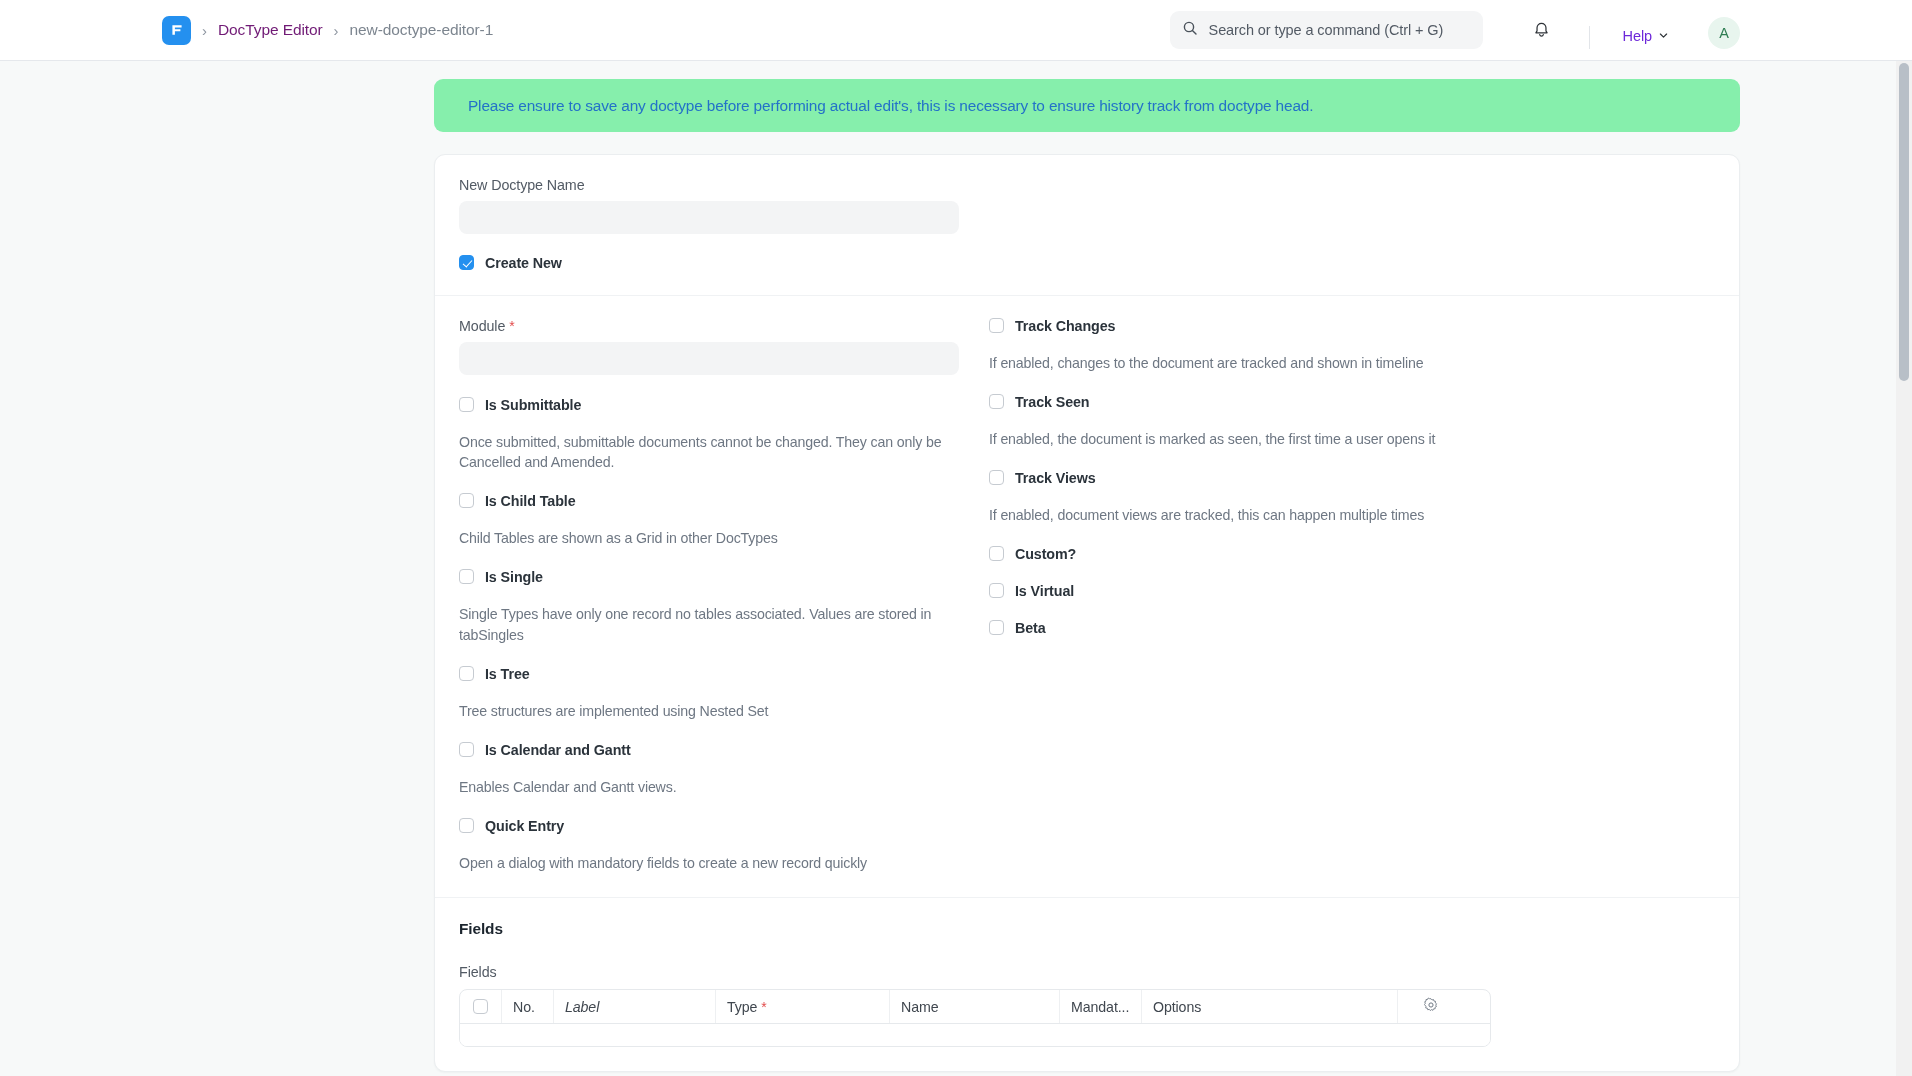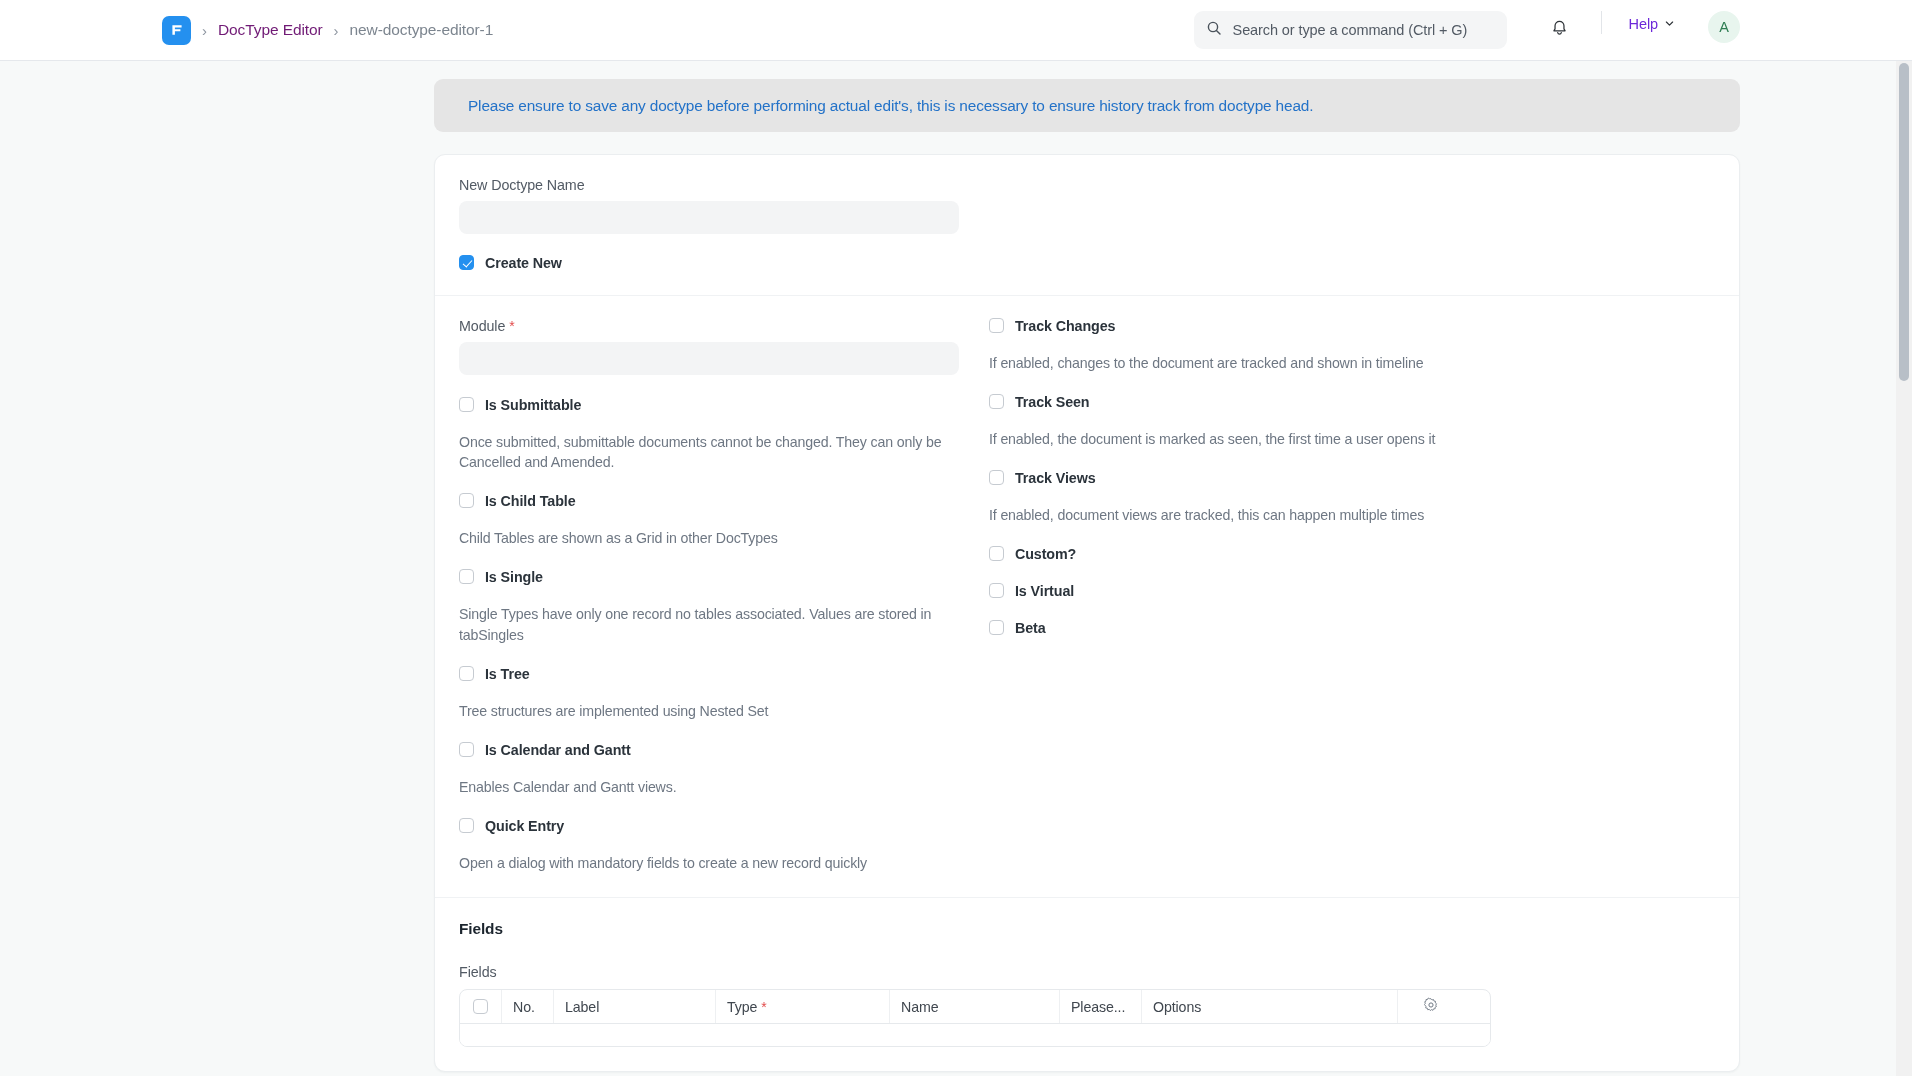--- a/index.html
+++ b/index.html
@@ -57,23 +57,23 @@
     font-size: 15.5px;
     color: #701a75;
     letter-spacing: -0.1px;
     white-space: nowrap;
   }
   .crumb.current { color: #7c858f; }
 
   .nav-right {
     margin-left: auto;
     display: flex;
-    align-items: flex-start;
+    align-items: flex-end;
     padding-right: 172px;
-    gap: 7px;
+    gap: 13px;
   }
 
   .searchbox {
     width: 313px;
     height: 38px;
     background: #f4f5f6;
     border-radius: 9px;
     display: flex;
     align-items: center;
     padding: 0 12px;
@@ -141,21 +141,21 @@
     left: 434px;
     top: 0;
     width: 1306px;
   }
 
   
   .alert {
     margin-top: 18px;
     width: 1306px;
     min-height: 53px;
-    background: #e5e5e5;
+    background: #86efac;
     border-radius: 9px;
     display: flex;
     align-items: center;
     padding: 0 34px;
   }
   .alert-text {
     font-size: 15.4px;
     color: #2372c8;
     letter-spacing: -0.15px;
   }
@@ -288,21 +288,21 @@
     color: #40474f;
     letter-spacing: -0.1px;
     padding: 0 11px;
     border-right: 1px solid #eef0f2;
     white-space: nowrap;
   }
   .grid-head > div:last-child { border-right: none; justify-content: center; }
 
   .gh-check { width: 42px !important; justify-content: center; padding: 0 !important; }
   .gh-no      { width: 52px; }
-  .gh-label   { width: 162px; }
+  .gh-label   { width: 162px; font-style: italic; }
   .gh-type    { width: 174px; }
   .gh-name    { width: 170px; }
   .gh-mand    { width: 82px; }
   .gh-options { width: 256px; }
   .gh-gear    { width: 66px; }
 
   .grid-body-row {
     height: 22px;
     background: #ffffff;
   }
@@ -527,21 +527,21 @@
             <div class="gh-check">
               <span class="cb-box"></span>
             </div>
             <div class="gh-no">No.</div>
             <div class="gh-label">Label</div>
             <div class="gh-type">
               <span>Type</span>
                 <span class="req-star" style="margin-left:4px">*</span>
             </div>
             <div class="gh-name">Name</div>
-            <div class="gh-mand">Please...</div>
+            <div class="gh-mand">Mandat...</div>
             <div class="gh-options">Options</div>
             <div class="gh-gear">
               <span>
                 <svg width="16" height="16" viewBox="0 0 20 20" fill="none" aria-hidden="true">
                   <circle cx="10" cy="10" r="2.6" stroke="#6e7783" stroke-width="1.25"></circle>
                   <path d="M10 2.2l1.25 1.5 1.9-.5.55 1.9 1.95.3-.25 1.95 1.6 1.15-1.1 1.65.95 1.72-1.75.9.05 1.97-1.97.1-.8 1.8-1.75-.9-1.55 1.2-1.25-1.52-1.9.5-.55-1.9-1.95-.3.25-1.95L1.9 9.4 3 7.75 2.05 6.03l1.75-.9L3.75 3.16l1.97-.1.8-1.8 1.75.9L10 2.2Z" stroke="#6e7783" stroke-width="1.1" stroke-linejoin="round"></path>
                 </svg>
               </span>
             </div>
           </div>

